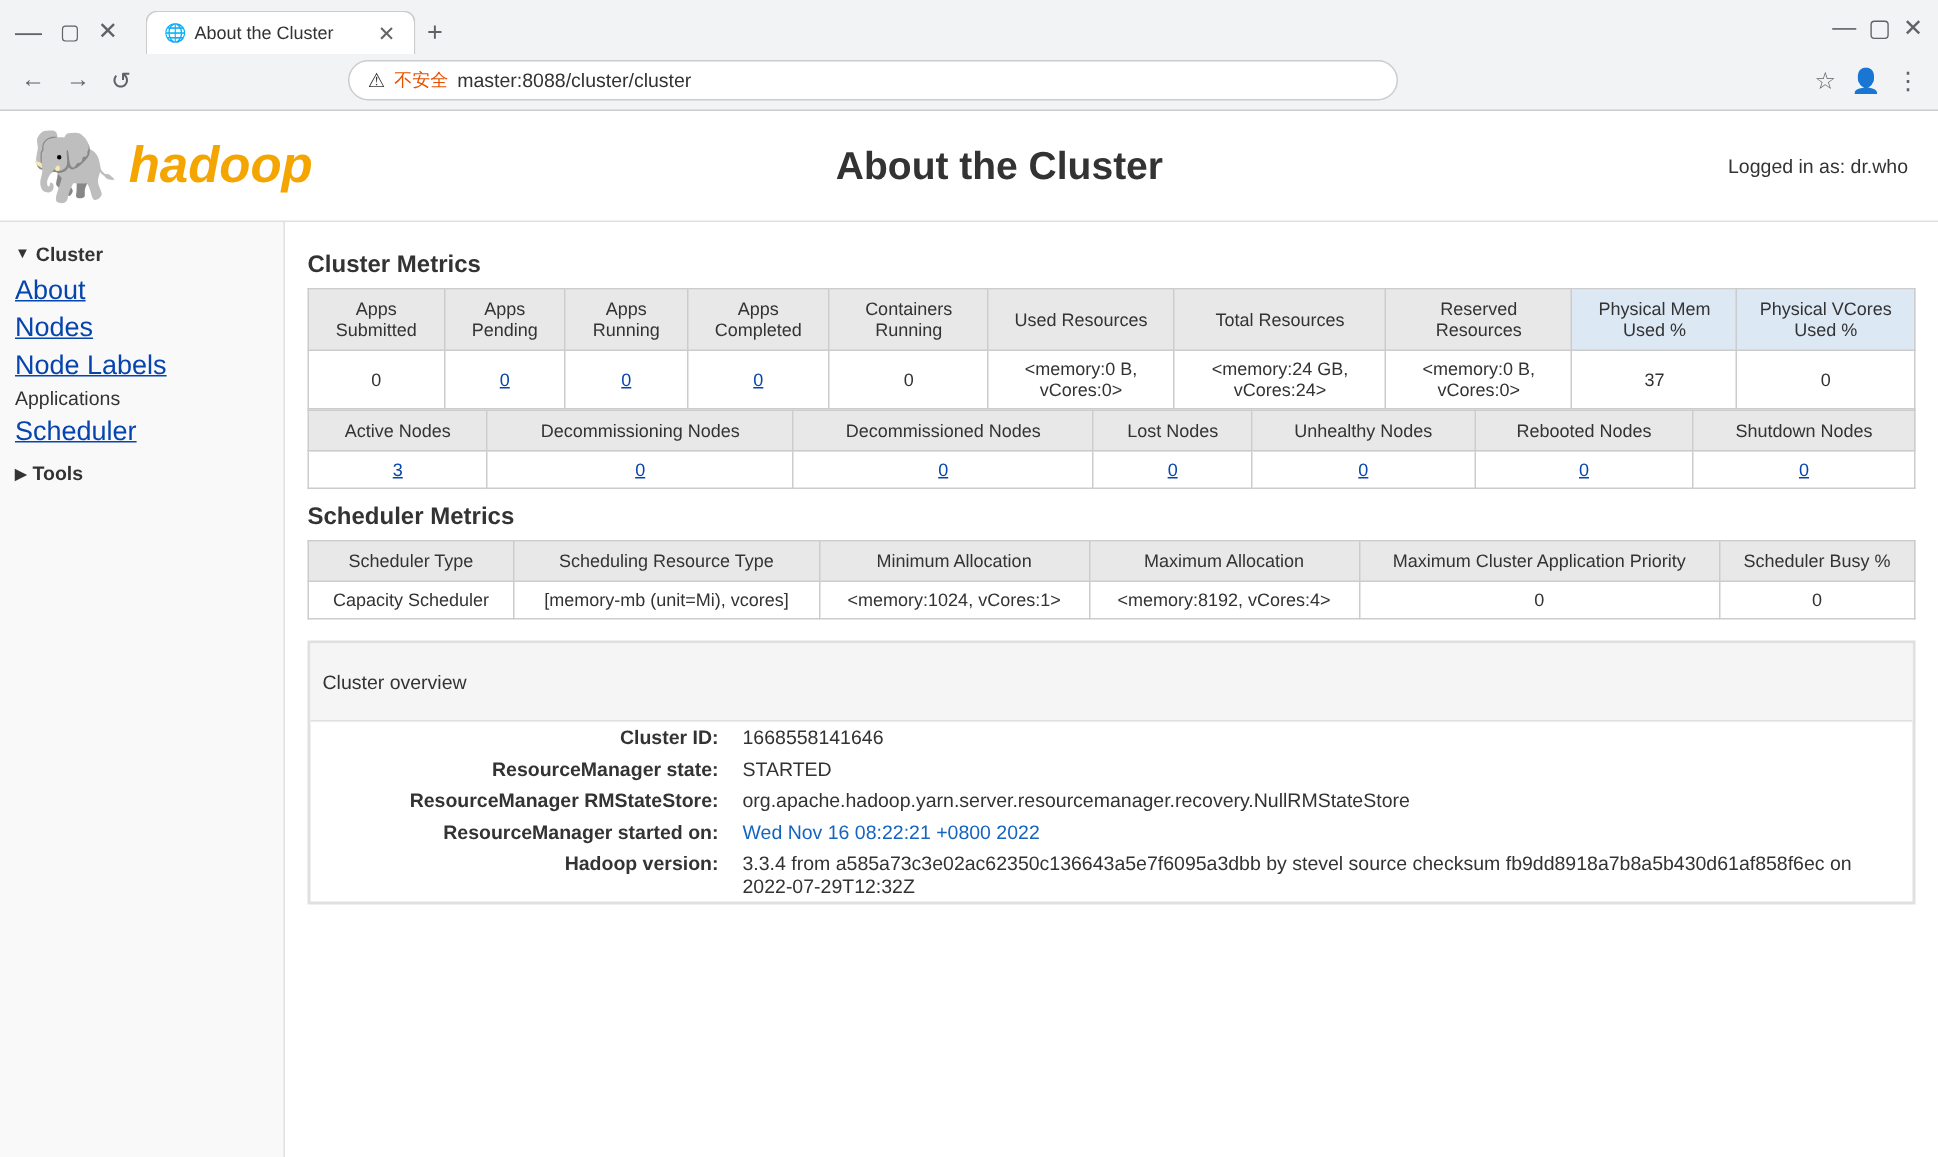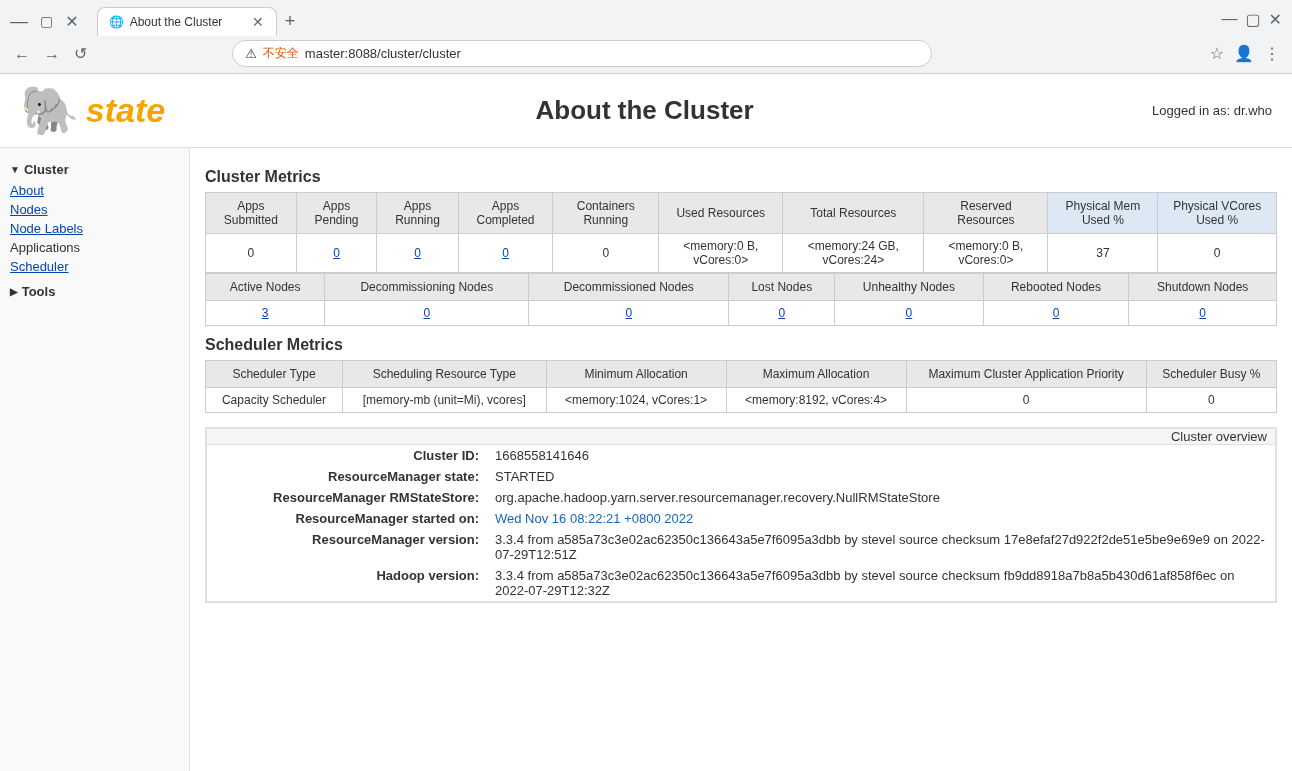--- a/index.html
+++ b/index.html
@@ -25,21 +25,21 @@
     
     .page { display: flex; min-height: calc(771px - 110px); }
 
     
     .sidebar { width: 190px; min-width: 190px; padding: 10px 0; border-right: 1px solid #e0e0e0; background: #f9f9f9; }
     .sidebar-section { margin-bottom: 4px; }
     .sidebar-section-header { display: flex; align-items: center; gap: 4px; padding: 4px 10px; font-weight: bold; cursor: pointer; font-size: 13px; }
     .sidebar-arrow { font-size: 10px; }
     .sidebar-nav { list-style: none; padding: 0 10px; }
     .sidebar-nav li { padding: 2px 0; }
-    .sidebar-nav a { color: #0645ad; text-decoration: underline; font-size: 13px; cursor: pointer; }
+    .sidebar-nav a { color: #0645ad; text-decoration: underline; font-size: 18px; cursor: pointer; }
     .sidebar-subnav { list-style: none; padding-left: 20px; }
     .sidebar-subnav li { padding: 1px 0; }
     .sidebar-subnav a { color: #0645ad; text-decoration: underline; font-size: 12px; cursor: pointer; }
     .sidebar-tools { padding: 4px 10px; display: flex; align-items: center; gap: 4px; font-weight: bold; cursor: pointer; }
 
     
     .hadoop-header { display: flex; align-items: center; justify-content: space-between; padding: 8px 20px; border-bottom: 1px solid #e0e0e0; background: #fff; }
     .hadoop-logo { display: flex; align-items: center; gap: 6px; }
     .page-title { font-size: 26px; font-weight: bold; color: #333; flex: 1; text-align: center; }
     .logged-in { font-size: 13px; color: #333; text-align: right; white-space: nowrap; margin-left: 28px; }
@@ -52,21 +52,21 @@
 
     
     .metrics-table { width: 100%; border-collapse: collapse; font-size: 12px; }
     .metrics-table th { background: #e8e8e8; border: 1px solid #ccc; padding: 6px 8px; text-align: center; font-weight: normal; color: #333; }
     .metrics-table td { border: 1px solid #ccc; padding: 5px 8px; text-align: center; color: #333; }
     .metrics-table td a { color: #0645ad; text-decoration: underline; cursor: pointer; }
     .metrics-table th.blue-header { background: #dde8f5; }
 
     
     .cluster-overview { border: 2px solid #e0e0e0; margin-top: 6px; }
-    .cluster-overview-header { text-align: right; padding: 0 8px; background: #f5f5f5; border-bottom: 1px solid #e0e0e0; font-size: 13px; color: #333; }
+    .cluster-overview-header { text-align: left; padding: 18px 8px; background: #f5f5f5; border-bottom: 1px solid #e0e0e0; font-size: 13px; color: #333; }
     .cluster-info-table { width: 100%; border-collapse: collapse; }
     .cluster-info-table tr { border-bottom: none; }
     .cluster-info-table td { padding: 3px 8px; font-size: 13px; vertical-align: top; }
     .cluster-info-table td.label { text-align: right; font-weight: bold; width: 280px; }
     .cluster-info-table td.value { color: #333; }
     .value-blue { color: #1565c0; }
 
     
     .scheduler-table { width: 100%; border-collapse: collapse; font-size: 12px; margin-bottom: 14px; }
     .scheduler-table th { background: #e8e8e8; border: 1px solid #ccc; padding: 6px 8px; text-align: center; font-weight: normal; }
@@ -109,21 +109,21 @@
       <span class="omnibar-action">☆</span>
       <span class="omnibar-action">👤</span>
       <span class="omnibar-action">⋮</span>
     </div>
   </div>
 </div>
 
 <div class="hadoop-header">
   <div class="hadoop-logo">
     <span style="font-size:48px;">🐘</span>
-    <span style="font-size:34px;font-weight:bold;color:#f4a500;font-style:italic;">state</span>
+    <span style="font-size:34px;font-weight:bold;color:#f4a500;font-style:italic;">hadoop</span>
   </div>
   <h1 class="page-title">About the Cluster</h1>
   <div class="logged-in">Logged in as: dr.who</div>
 </div>
 
 <div class="page">
 
   <div class="sidebar">
     <div class="sidebar-section">
       <div class="sidebar-section-header">
@@ -245,24 +245,20 @@
           </tr>
           <tr>
             <td class="label">ResourceManager RMStateStore:</td>
             <td class="value">org.apache.hadoop.yarn.server.resourcemanager.recovery.NullRMStateStore</td>
           </tr>
           <tr>
             <td class="label">ResourceManager started on:</td>
             <td class="value value-blue" style="color:#1565c0;">Wed Nov 16 08:22:21 +0800 2022</td>
           </tr>
           <tr>
-            <td class="label">ResourceManager version:</td>
-            <td class="value">3.3.4 from a585a73c3e02ac62350c136643a5e7f6095a3dbb by stevel source checksum 17e8efaf27d922f2de51e5be9e69e9 on 2022-07-29T12:51Z</td>
-          </tr>
-          <tr>
             <td class="label">Hadoop version:</td>
             <td class="value">3.3.4 from a585a73c3e02ac62350c136643a5e7f6095a3dbb by stevel source checksum fb9dd8918a7b8a5b430d61af858f6ec on 2022-07-29T12:32Z</td>
           </tr>
         </tbody>
       </table>
     </div>
 
   </div>
 </div>
 

